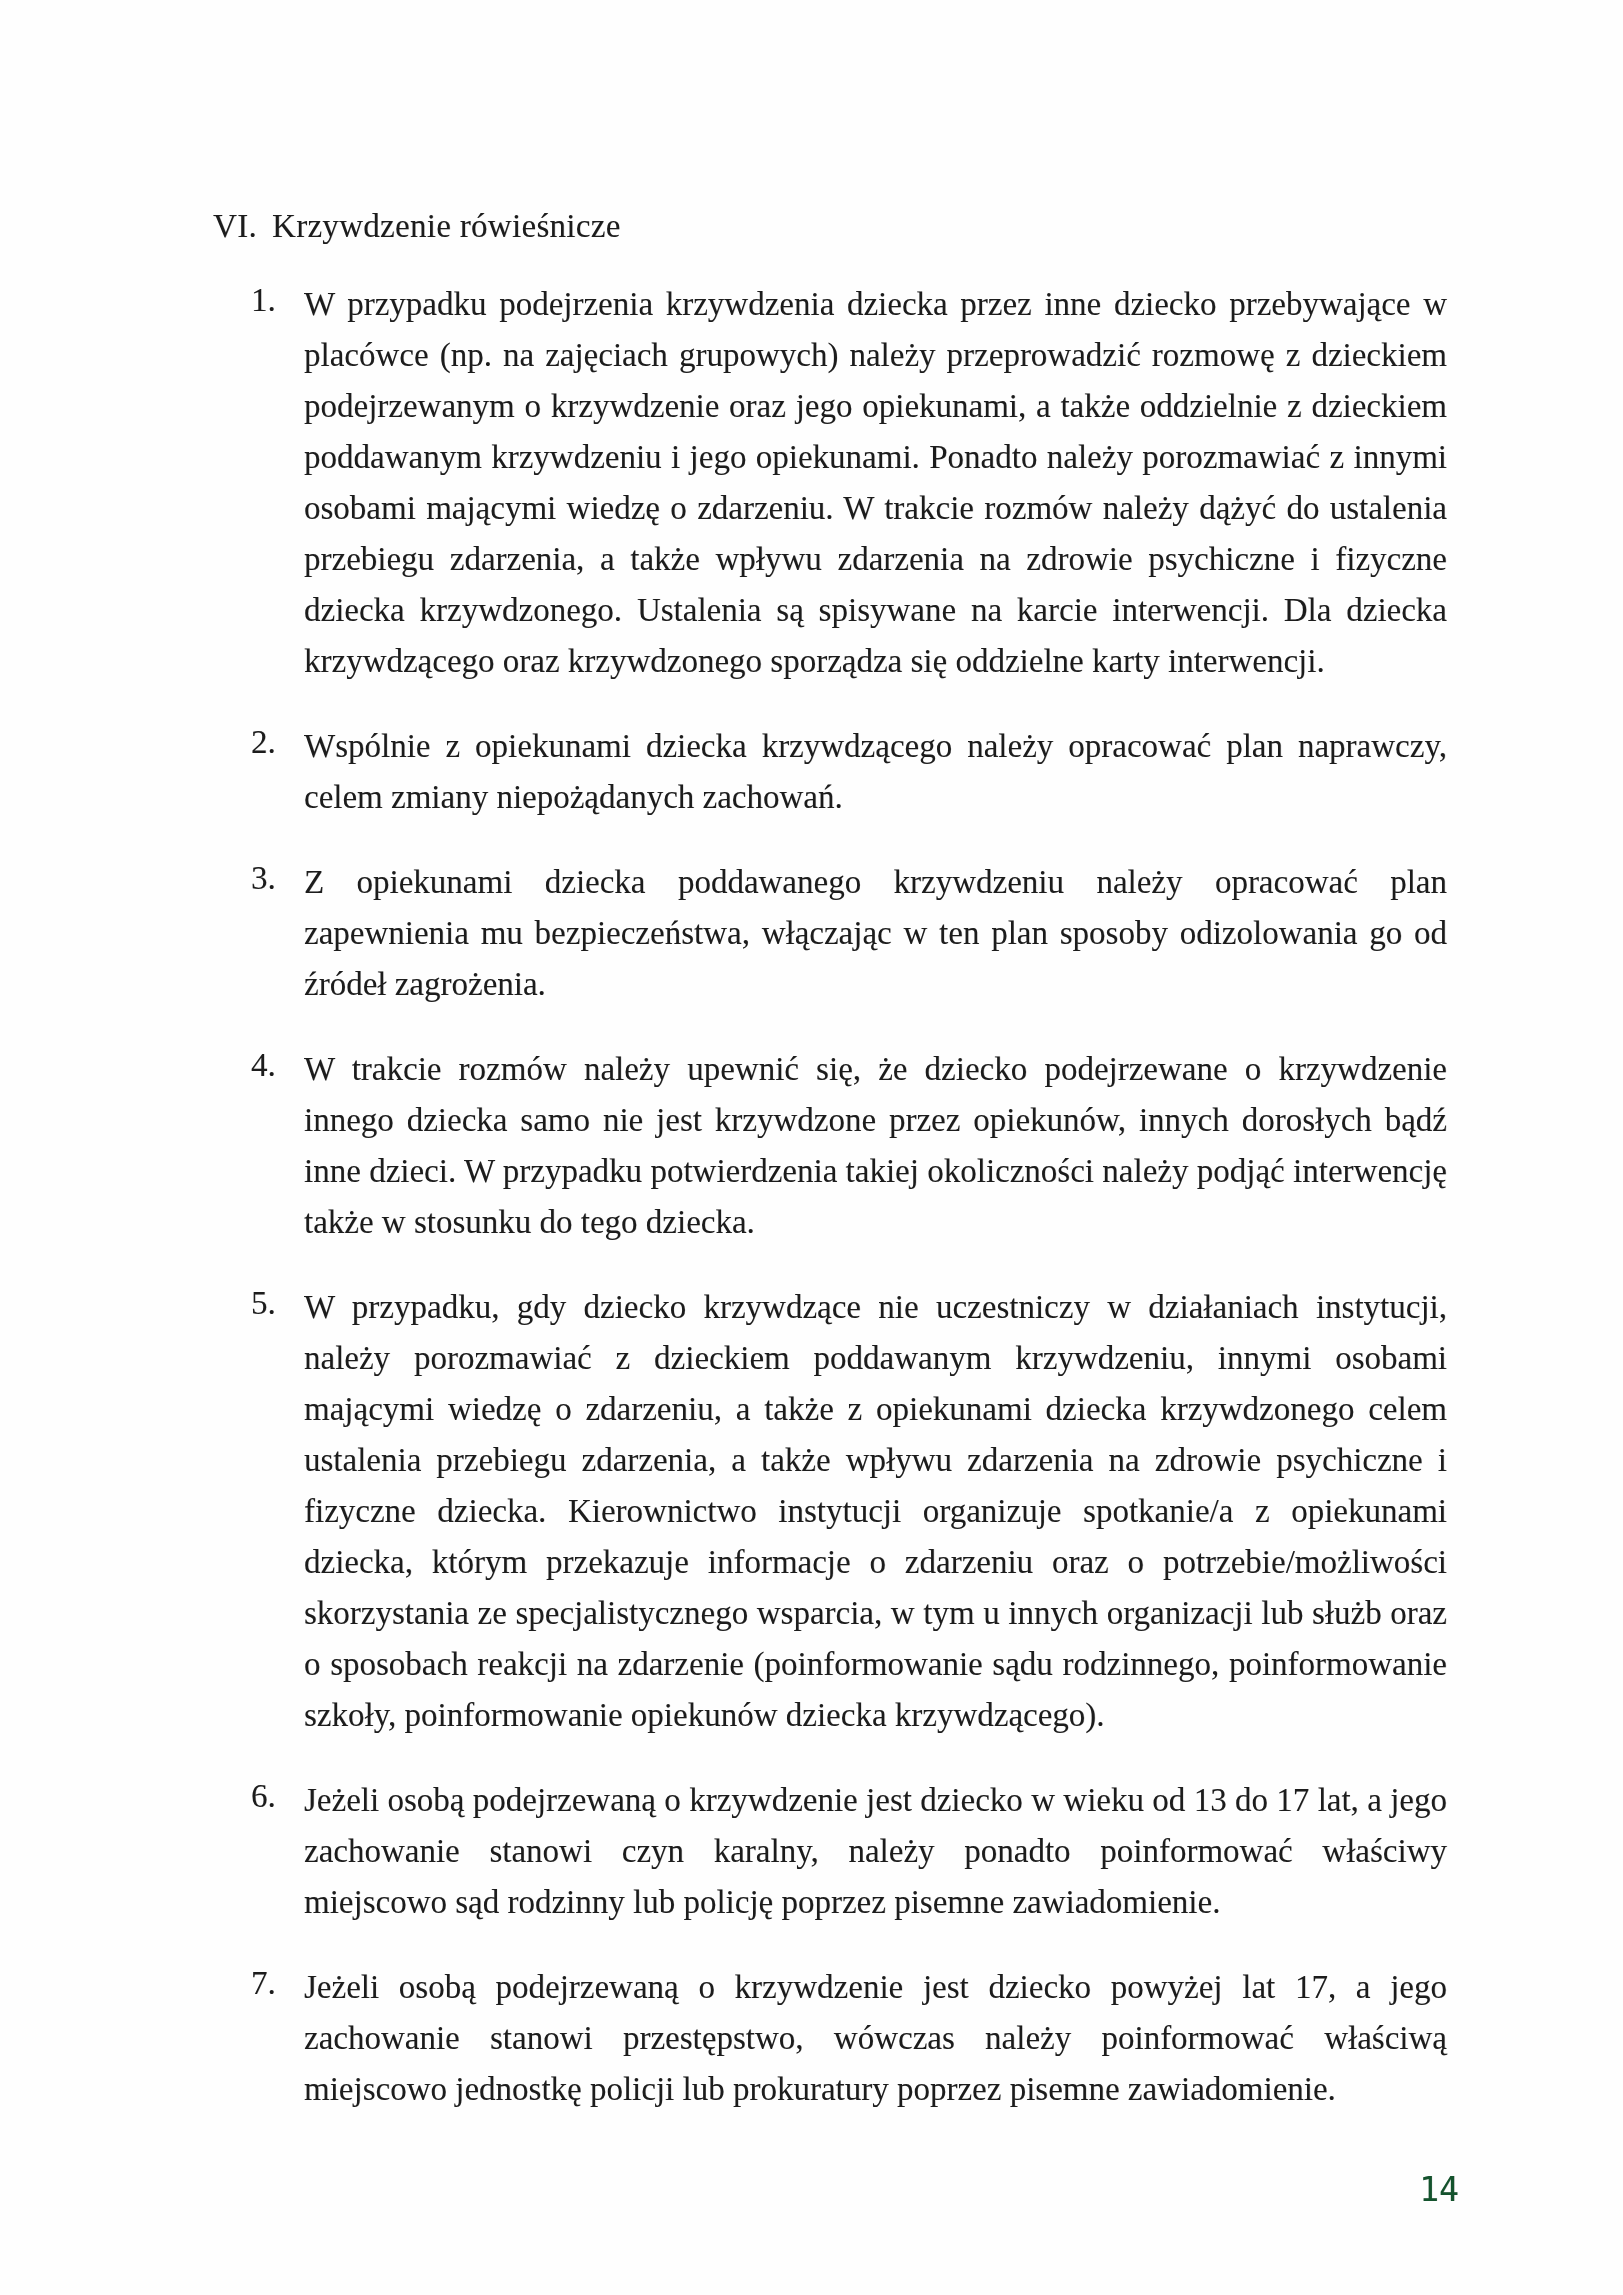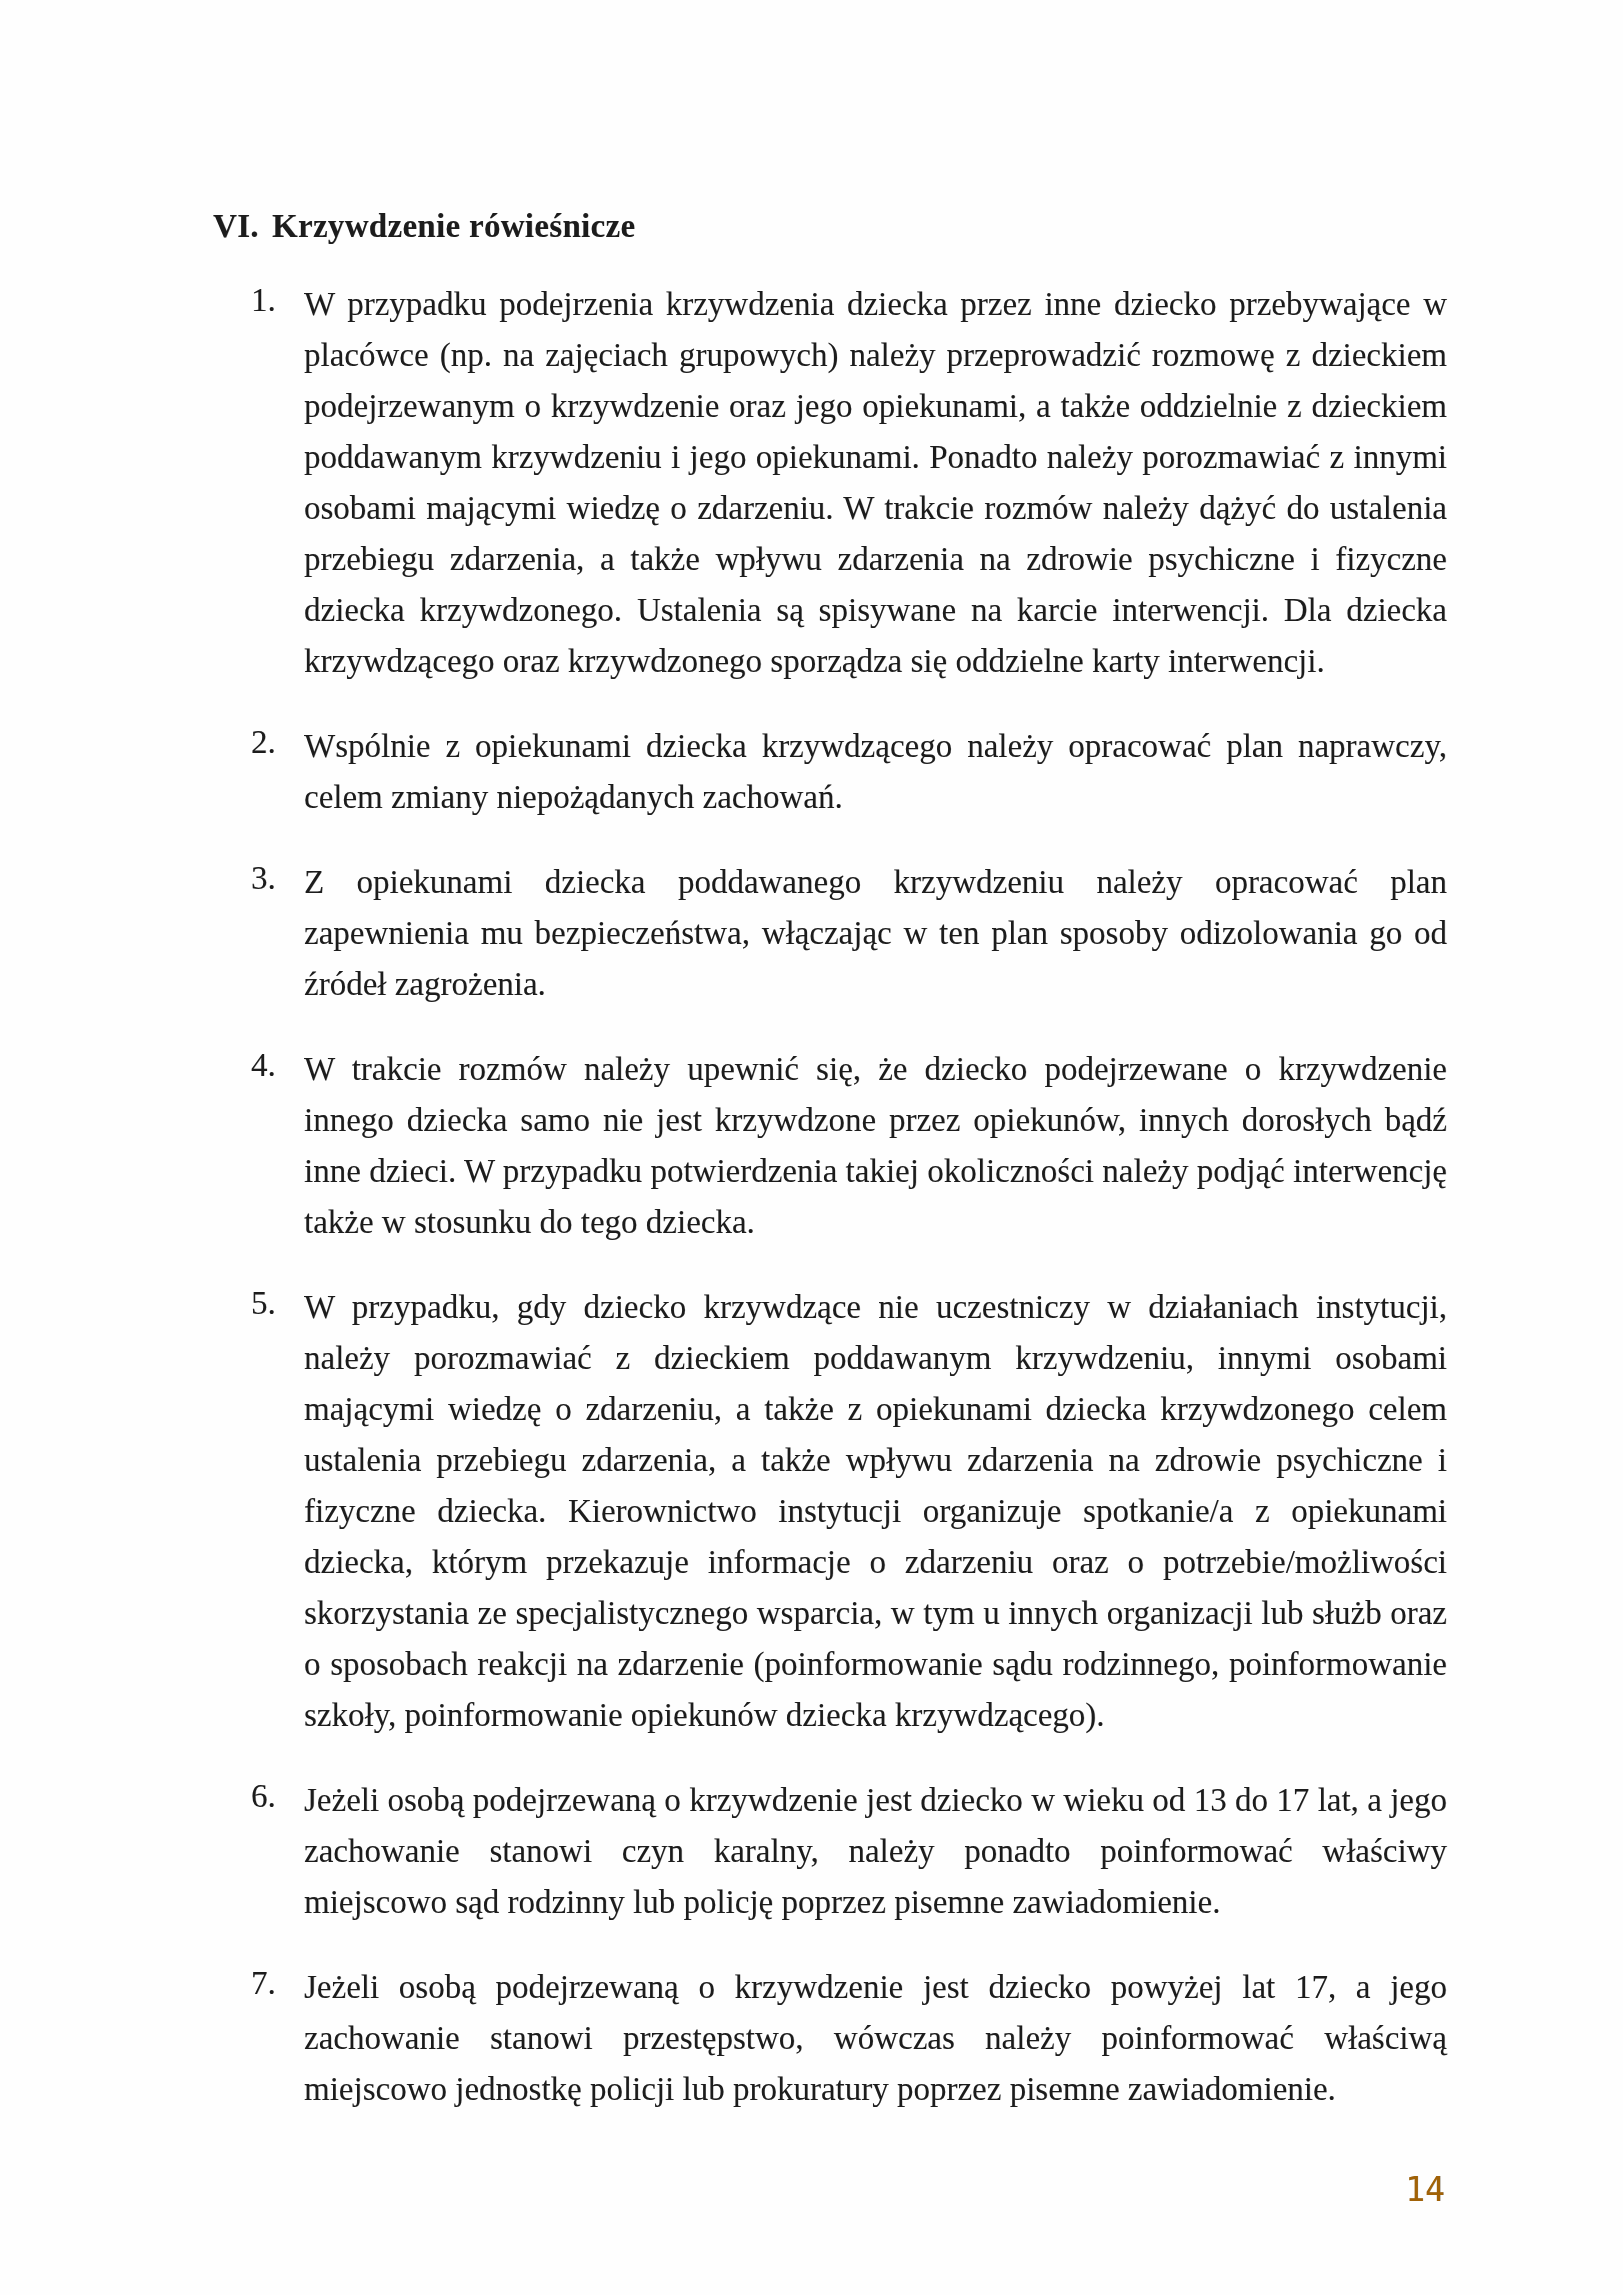--- a/index.html
+++ b/index.html
@@ -13,21 +13,21 @@
     font-family: "Liberation Serif", serif;
     color: #1c1c1c;
     overflow: hidden;
   }
 
   .heading {
     position: absolute;
     left: 213px;
     top: 208px;
     font-size: 33px;
-    font-weight: 700;
+    font-weight: 400;
     white-space: nowrap;
     letter-spacing: 0.3px;
     text-shadow: 0.4px 0.4px 0 rgba(20,20,20,0.3);
   }
   .sec-num { display: inline-block; width: 59px; }
 
   .list {
     position: absolute;
     left: 251px;
     top: 275px;
@@ -47,25 +47,25 @@
   .item-text {
     flex: 1;
     margin: 4px;
     text-align: justify;
     text-justify: inter-word;
     hyphens: none;
   }
 
   .page-num {
     position: absolute;
-    right: 178px;
+    right: 164px;
     top: 2170px;
     font-family: "DejaVu Sans Mono", monospace;
     font-size: 33px;
-    color: #a16207;
+    color: #14532d;
     text-shadow: 0.3px 0.3px 0 rgba(20,20,20,0.35);
   }
 </style>
 </head>
 <body>
 
 <div class="page">
 
   <div class="heading">
     <span class="sec-num">VI.</span><span>Krzywdzenie rówieśnicze</span>

